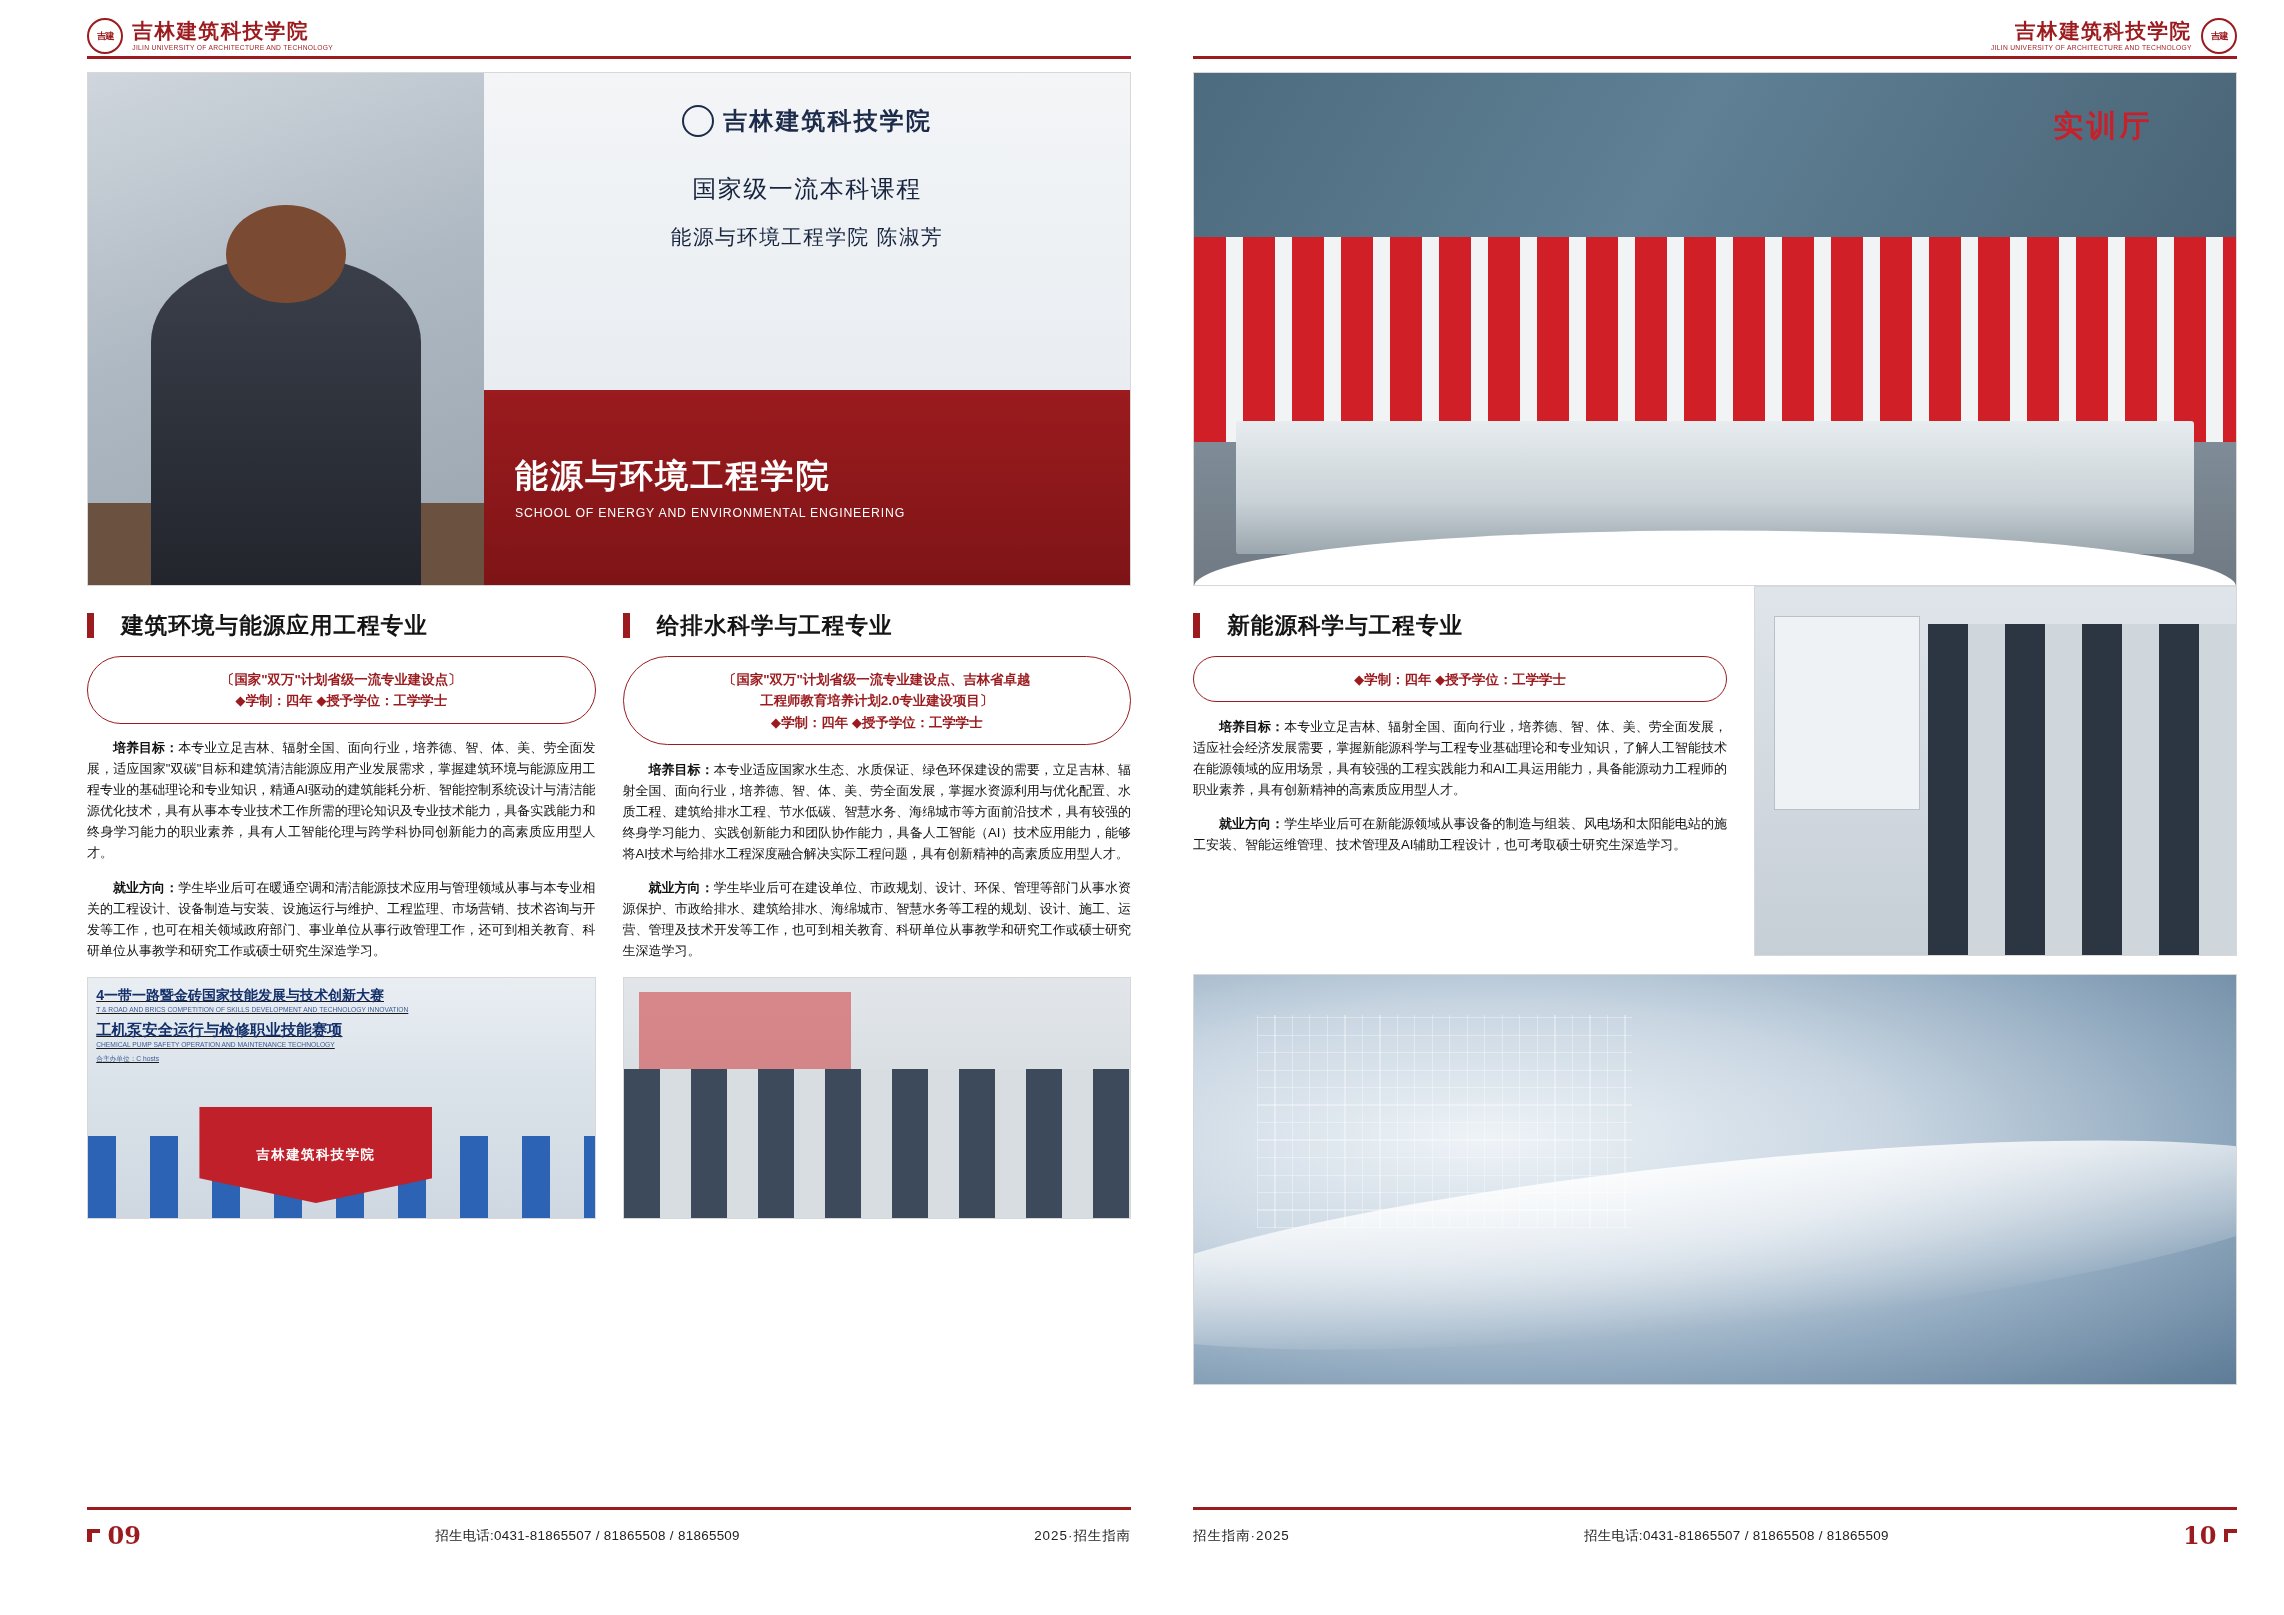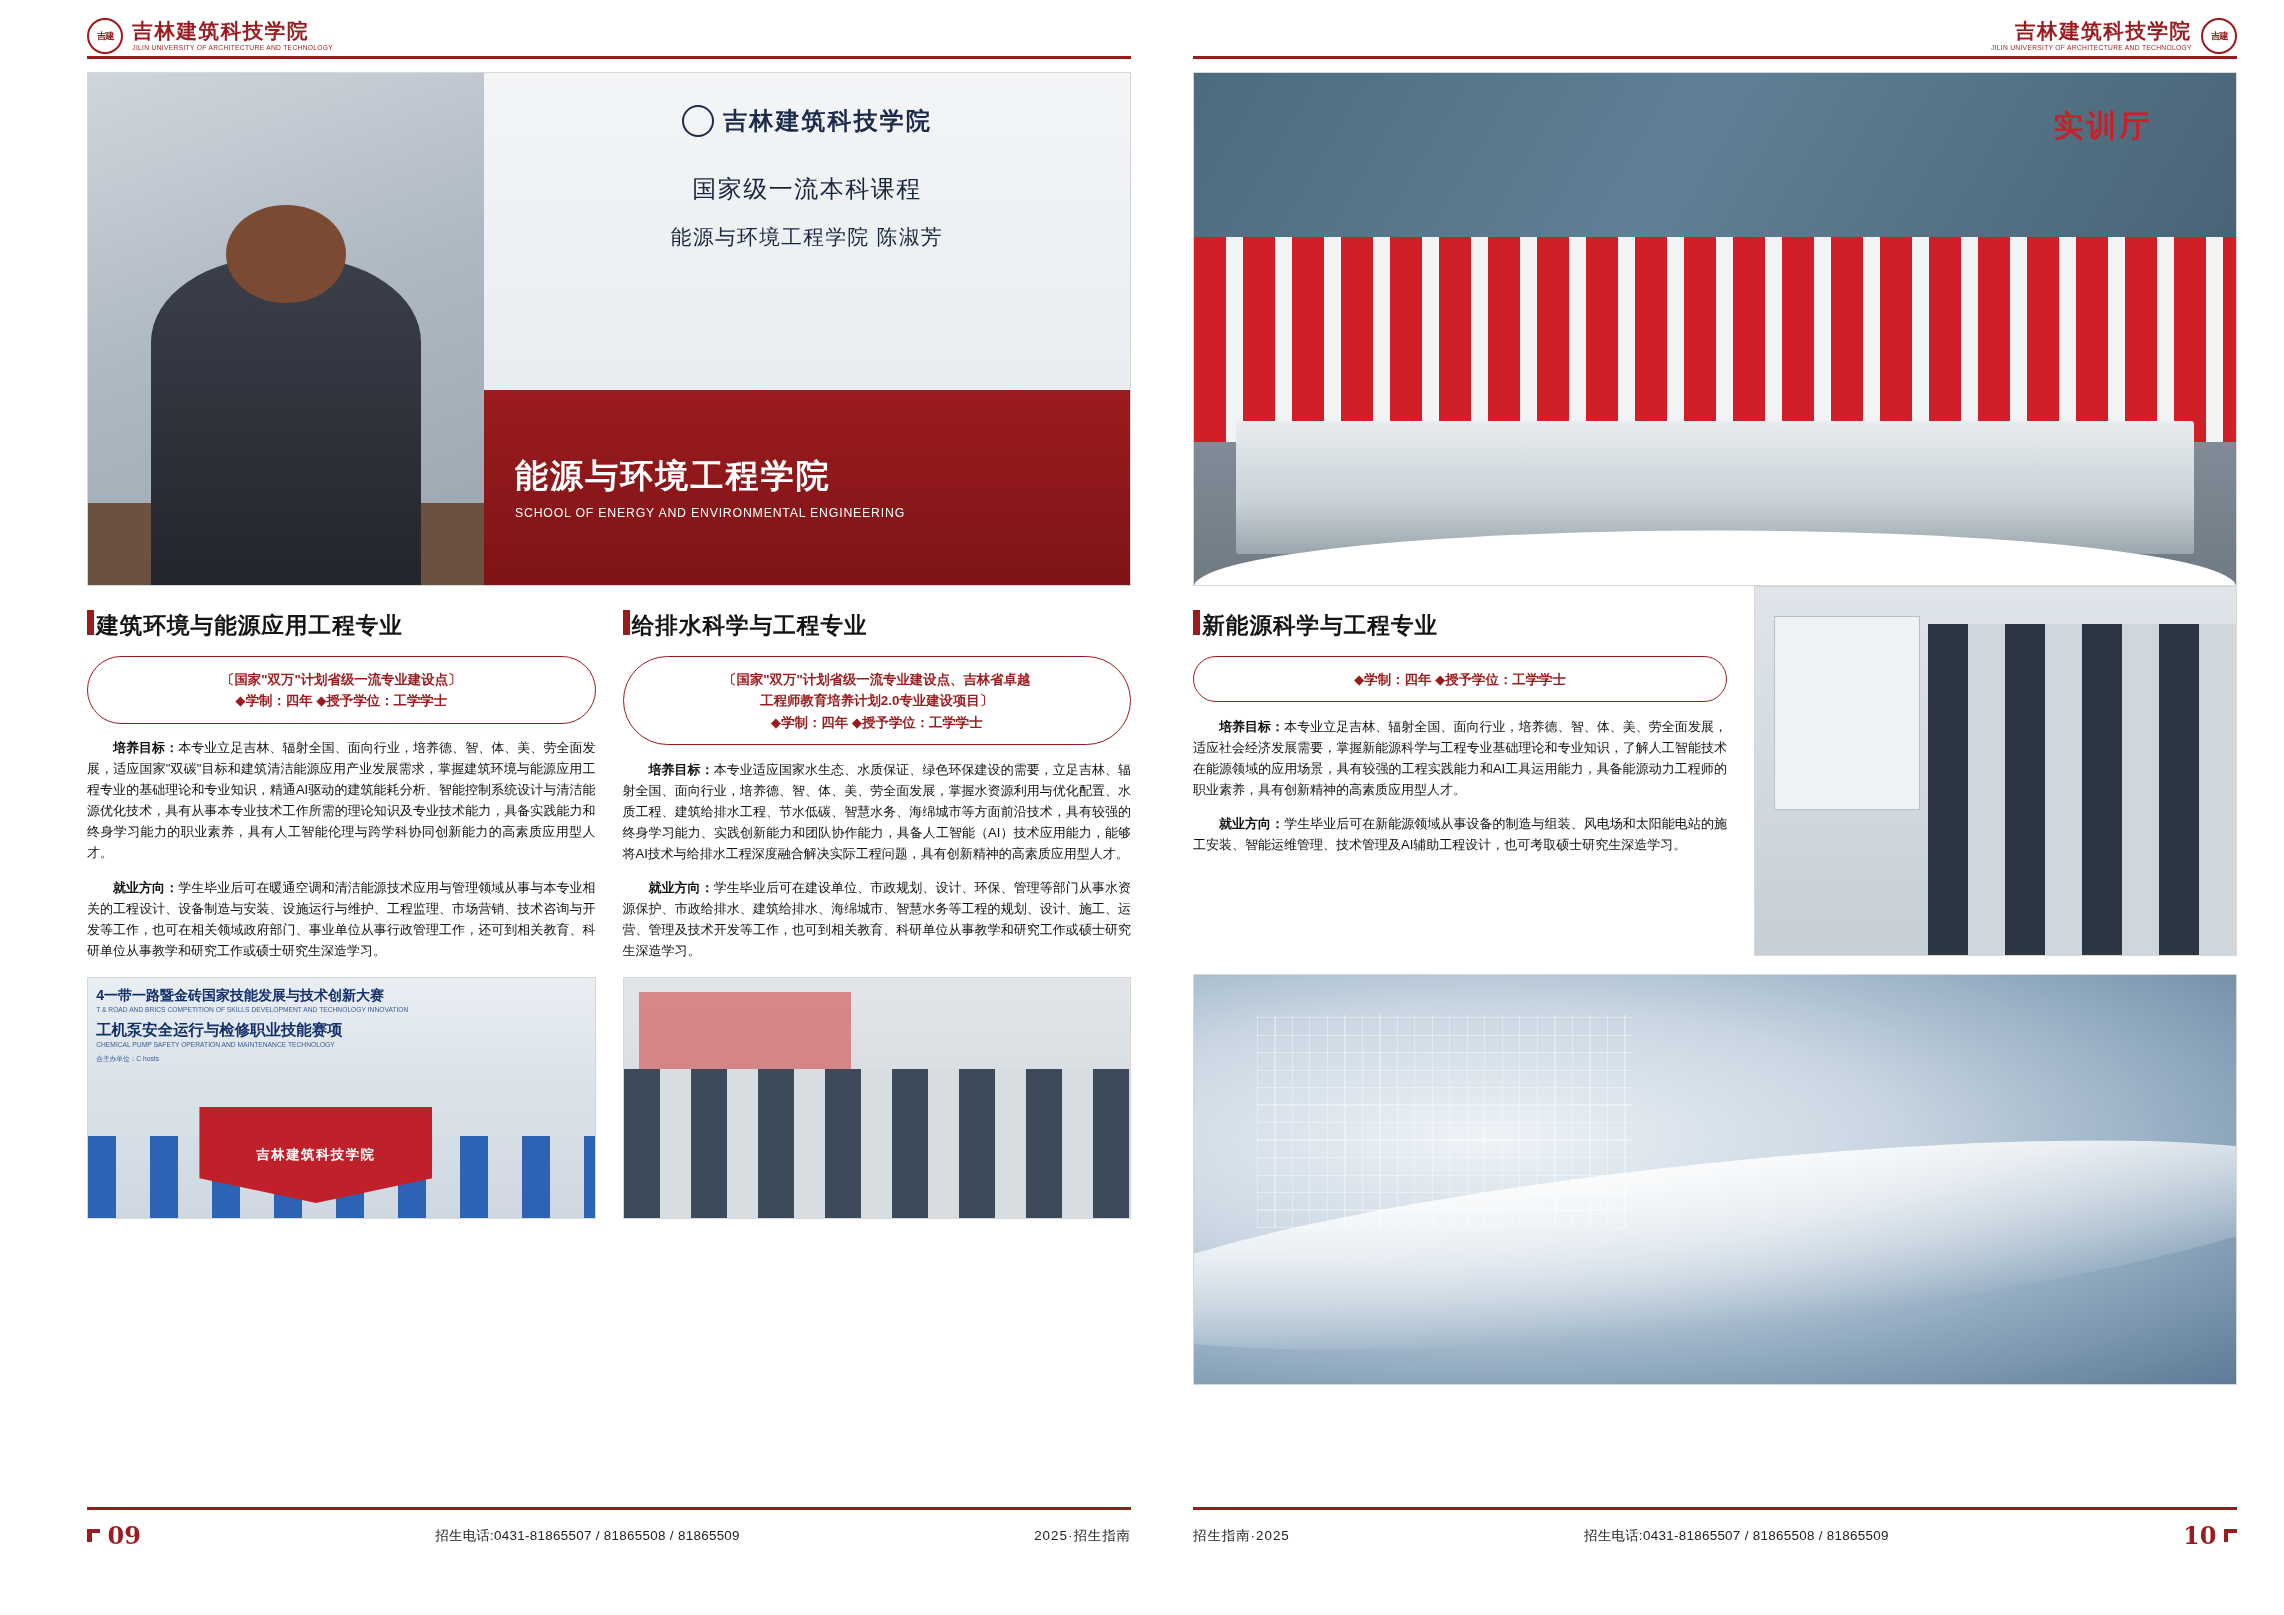--- a/index.html
+++ b/index.html
@@ -63,21 +63,21 @@
     background:linear-gradient(120deg,#4d6b7e 0%,#5f8095 45%,#486274 100%);}
   .hero-right .screen .tag{position:absolute;right:8%;top:14%;color:#c8202a;font-size:30px;font-weight:bold;letter-spacing:3.1px;}
   .hero-right .crowd{position:absolute;left:0;right:0;top:32%;height:40%;
      background:repeating-linear-gradient(90deg,#d01f27 0 32px,#f2f3f5 32px 49px);}
   .hero-right .model{position:absolute;left:4%;right:4%;bottom:6%;height:26%;
      background:linear-gradient(180deg,#e7ecef 0%,#c9d2d7 60%,#9aa6ad 100%);border-radius:3.1px;}
   .hero-right .curve{position:absolute;left:0;right:0;bottom:0;height:22%;background:#fff;
      border-radius:100% 100% 0 0 / 100% 100% 0 0;transform:translateY(52%);}
 
   
-  .sec-title{display:flex;gap:2px;margin:24px 0 15.4px;}
+  .sec-title{display:flex;align-items:center;gap:27px;margin:24px 0 15.4px;}
   .sec-title .bar{width:7.2px;height:25px;background:#9b1b1e;flex:none;}
   .sec-title .txt{font-size:22.6px;font-weight:bold;letter-spacing:1px;color:#141414;font-family:"DejaVu Serif",serif;}
 
   
   .cols{display:flex;gap:27px;}
   .col{flex:1;min-width:0;}
 
   .pill{
     border:1.5px solid #9b1b1e;border-radius:103px;padding:11.3px 15.4px;text-align:center;
     color:#9b1b1e;font-size:13.4px;line-height:1.6;font-weight:bold;box-sizing:border-box;
@@ -86,20 +86,21 @@
 
   .para{font-size:13px;line-height:1.62;text-align:justify;margin-top:13.4px;color:#111;}
   .para .lead{font-weight:bold;}
   .indent{text-indent:2em;}
 
   
   .photo{border:0.5px solid #d8d8d8;box-sizing:border-box;position:relative;overflow:hidden;}
   .ph-banner{
     height:242px;margin-top:15.4px;
     background:linear-gradient(180deg,#e9eef3 0%,#dbe3ea 42%,#cfd8e1 100%);
+    text-decoration:underline;
   }
   .ph-banner .head{padding:9.3px 8.2px 0 8.2px;color:#14306b;font-weight:bold;font-size:14px;line-height:1.25;}
   .ph-banner .head .en{display:block;font-size:6.7px;color:#3b5a95;font-weight:normal;margin:2.1px 0 5.1px;}
   .ph-banner .head .l2{font-size:15.4px;}
   .ph-banner .flag{
     position:absolute;left:22%;bottom:6%;width:46%;height:40%;background:#c0202a;
     clip-path:polygon(0 0,100% 0,100% 74%,50% 100%,0 74%);
     color:#fff;display:flex;align-items:center;justify-content:center;font-size:13.4px;font-weight:bold;letter-spacing:1.5px;
   }
   .ph-banner .people{position:absolute;left:0;right:0;bottom:0;height:34%;

